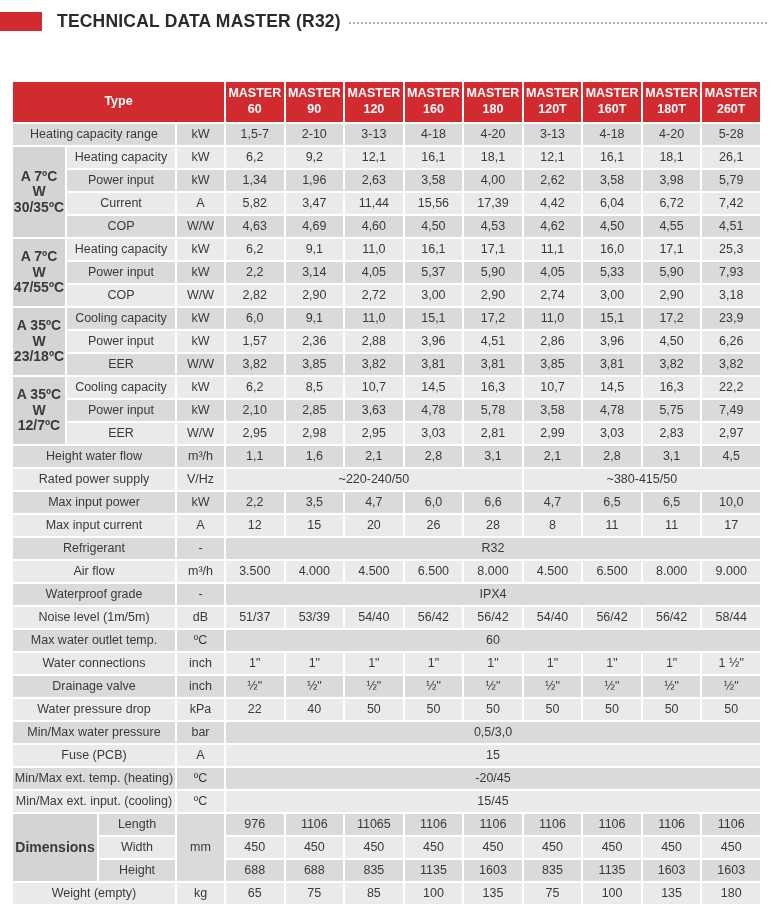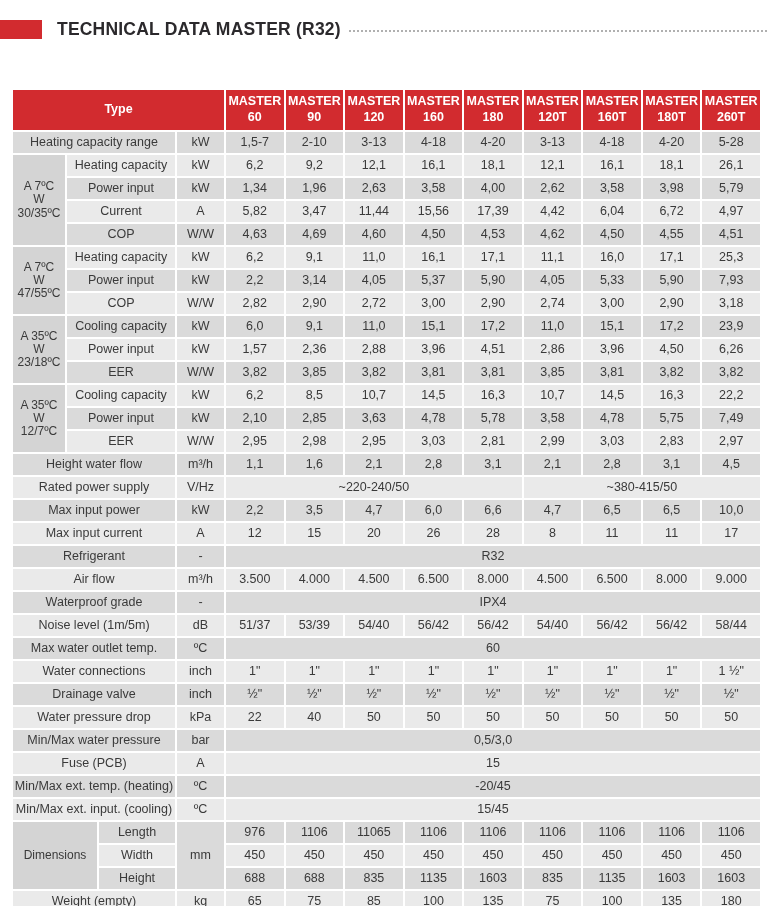--- a/index.html
+++ b/index.html
@@ -12,21 +12,21 @@
   *{box-sizing:border-box;}
   html,body{margin:0;padding:0;}
   body{
     width:777px;height:906px;background:#ffffff;
     font-family:"Liberation Sans", sans-serif;
     color:var(--text-dark);
     overflow:hidden;
   }
   .title-row{
     display:flex;align-items:center;
-    margin-top:16px;height:26px;text-align:right;
+    margin-top:8px;height:26px;text-align:right;
   }
   .accent-block{
     width:42px;height:19px;background:var(--accent);
     flex:0 0 auto;
   }
   .page-title{
     font-size:17.5px;font-weight:bold;color:#2b292c;
     letter-spacing:0.2px;margin-left:15px;white-space:nowrap;
   }
   .dotted-rule{
@@ -47,21 +47,21 @@
   }
   table.tech td{
     height:21px;padding:0;text-align:center;vertical-align:middle;
     line-height:1.1;
   }
   td.label{text-align:left;padding-left:7px;}
   td.dark{background:var(--row-dark);}
   td.light{background:var(--row-light);}
   td.group{
     background:var(--group-bg);
-    font-size:12px;line-height:1.2;text-align:center;
+    font-size:14px;line-height:1.2;text-align:center;font-weight:bold;
   }
 </style>
 </head>
 <body>
 
 <div class="title-row">
   <div class="accent-block"></div>
   <div class="page-title">TECHNICAL DATA MASTER (R32)</div>
   <div class="dotted-rule"></div>
 </div>
@@ -163,21 +163,21 @@
         <td class="label light" colspan="2">Current</td>
         <td class="light">A</td>
         <td class="light">5,82</td>
         <td class="light">3,47</td>
         <td class="light">11,44</td>
         <td class="light">15,56</td>
         <td class="light">17,39</td>
         <td class="light">4,42</td>
         <td class="light">6,04</td>
         <td class="light">6,72</td>
-        <td class="light">4,97</td>
+        <td class="light">7,42</td>
       </tr>
       <tr>
         <td class="label dark" colspan="2">COP</td>
         <td class="dark">W/W</td>
         <td class="dark">4,63</td>
         <td class="dark">4,69</td>
         <td class="dark">4,60</td>
         <td class="dark">4,50</td>
         <td class="dark">4,53</td>
         <td class="dark">4,62</td>

